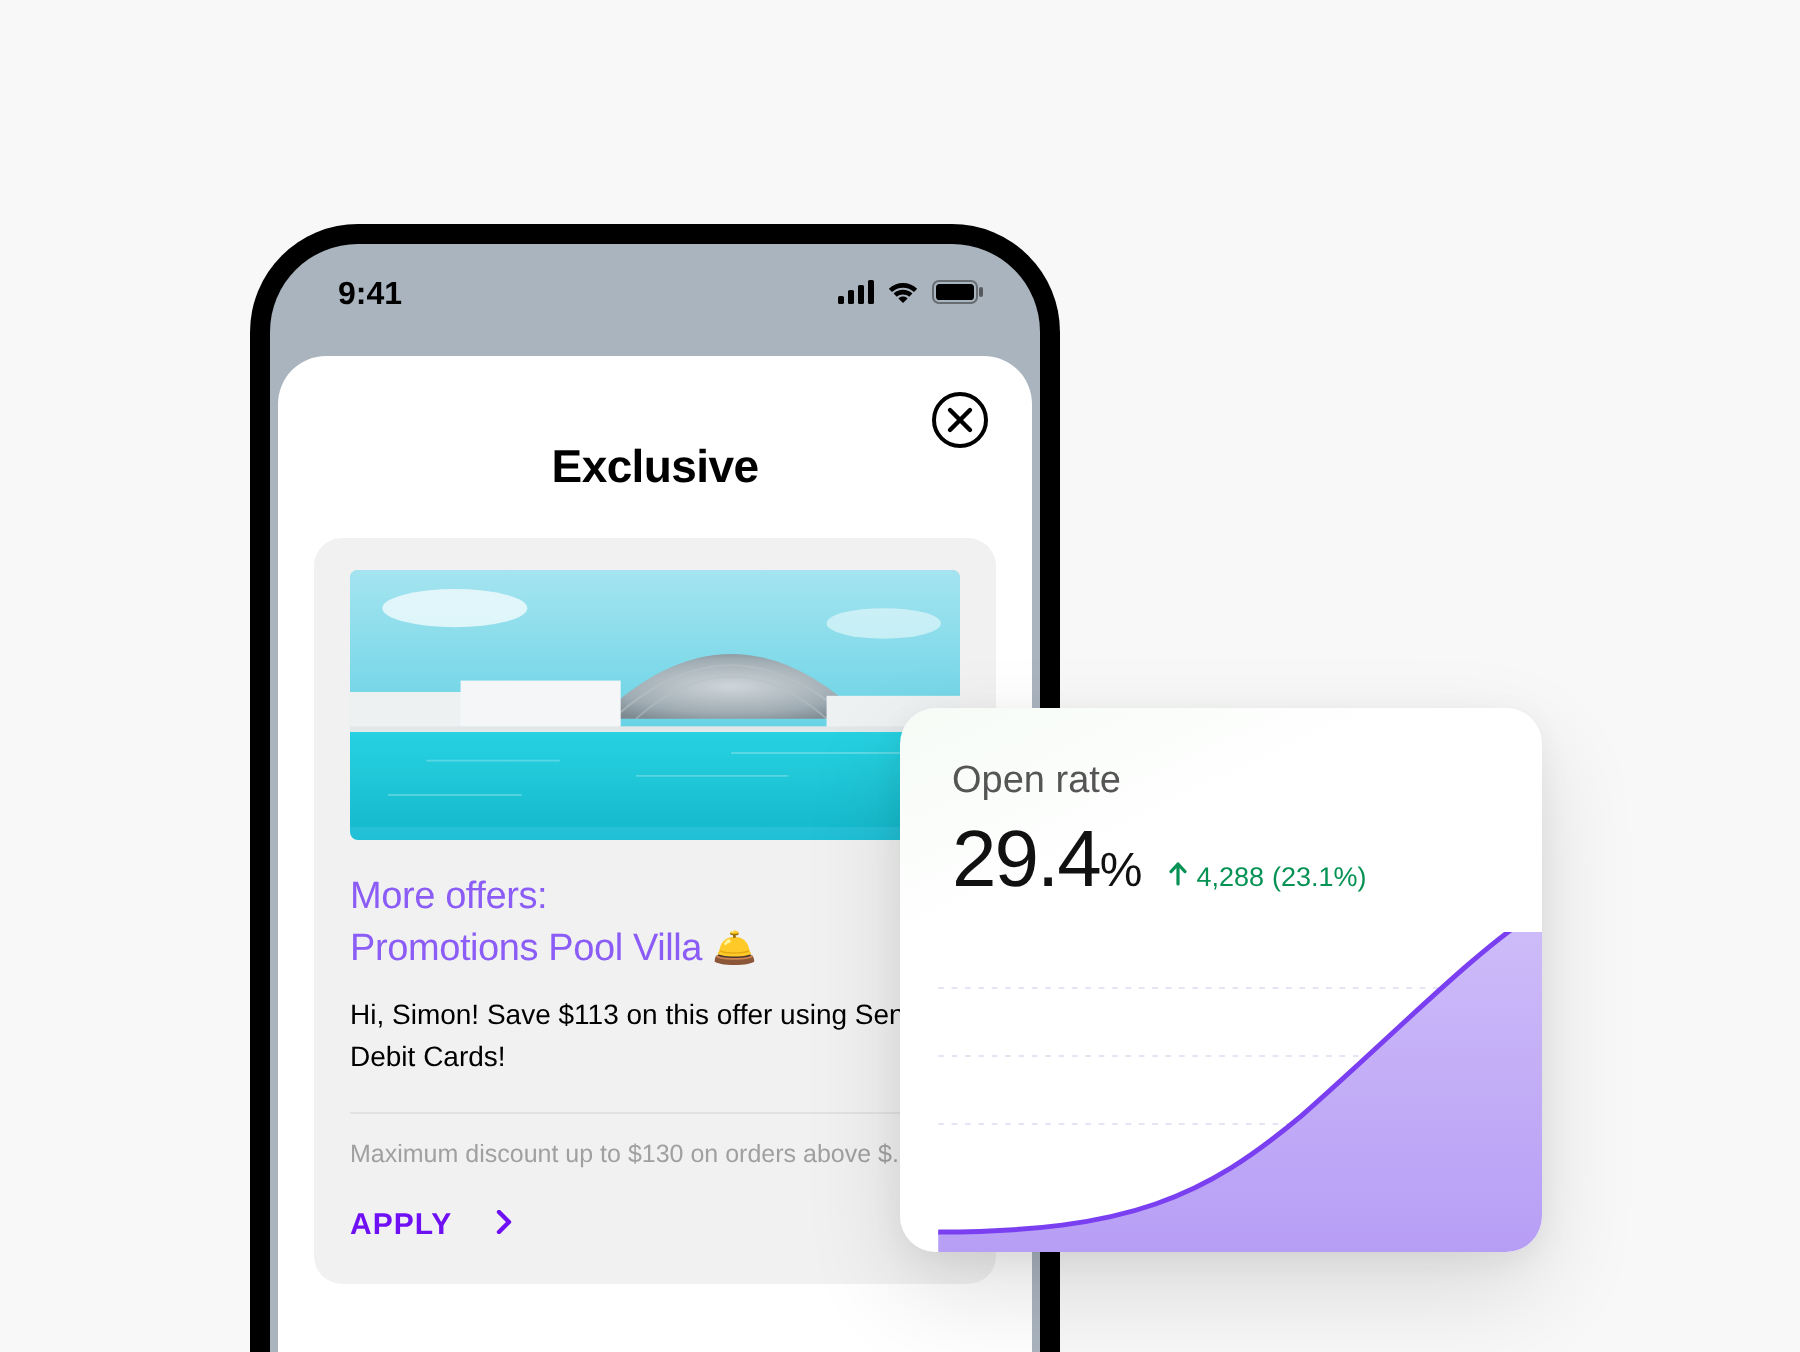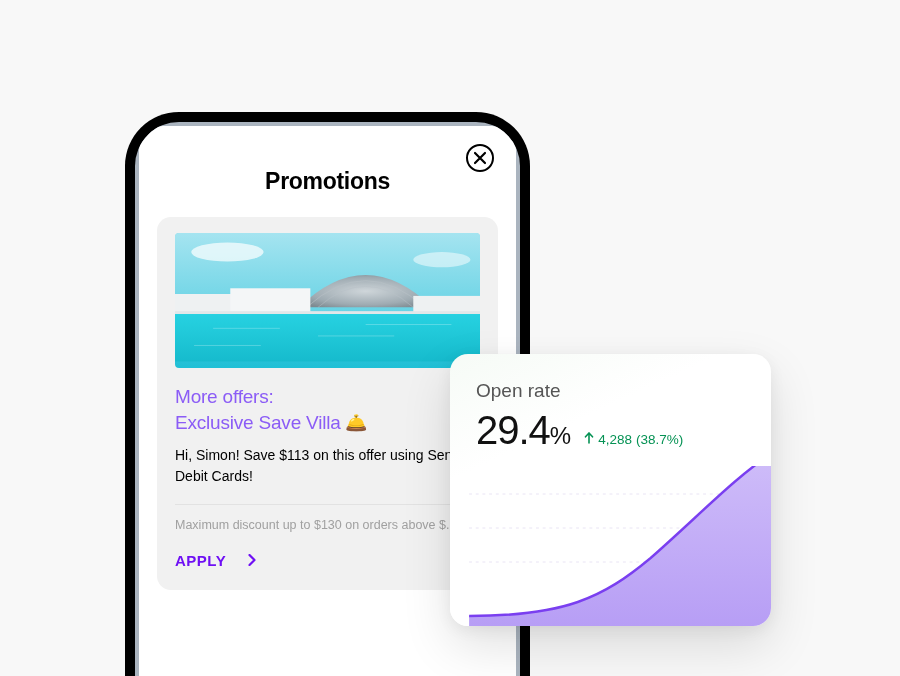--- a/index.html
+++ b/index.html
@@ -171,32 +171,57 @@
     }
     .chart-area svg { width: 100%; height: 100%; display: block; }
     .bell-emoji { font-size: 18px; }
   </style>
 </head>
 <body>
 
 <div class="phone">
   <div class="phone-screen">
 
+    <div class="status-bar">
+      <span class="status-time">9:41</span>
+      <span class="status-icons">
+        <span>
+          <svg width="18" height="12" viewBox="0 0 18 12">
+              <rect x="0" y="8" width="3" height="4" rx="0.8" fill="#000"></rect>
+              <rect x="5" y="5" width="3" height="7" rx="0.8" fill="#000"></rect>
+              <rect x="10" y="2.5" width="3" height="9.5" rx="0.8" fill="#000"></rect>
+              <rect x="15" y="0" width="3" height="12" rx="0.8" fill="#000"></rect>
+            </svg>
+        </span>
+        <span>
+          <svg width="17" height="12" viewBox="0 0 17 12">
+              <path d="M8.5 11.5 L6.2 9.2 C7.5 8 9.5 8 10.8 9.2 Z M3.8 6.8 C6.4 4.3 10.6 4.3 13.2 6.8 L11.6 8.4 C9.9 6.8 7.1 6.8 5.4 8.4 Z M1.4 4.4 C5.3 0.6 11.7 0.6 15.6 4.4 L14 6 C11 3.1 6 3.1 3 6 Z" fill="#000"></path>
+            </svg>
+        </span>
+        <span>
+          <svg width="26" height="12" viewBox="0 0 26 12">
+              <rect x="0.5" y="0.5" width="22" height="11" rx="3" stroke="#000" stroke-width="1" fill="none" opacity="0.4"></rect>
+              <rect x="2" y="2" width="19" height="8" rx="1.8" fill="#000"></rect>
+              <rect x="23.5" y="3.5" width="2" height="5" rx="1" fill="#000" opacity="0.5"></rect>
+            </svg>
+        </span>
+      </span>
+    </div>
 
     <div class="app-content">
       <div class="close-btn">
         <span>
           <svg width="30" height="30" viewBox="0 0 30 30">
               <circle cx="15" cy="15" r="13" stroke="#000" stroke-width="2" fill="none"></circle>
               <path d="M10 10 L20 20 M20 10 L10 20" stroke="#000" stroke-width="2.2" stroke-linecap="round"></path>
             </svg>
         </span>
       </div>
 
-      <h1 class="page-title">Promotions</h1>
+      <h1 class="page-title">Exclusive</h1>
 
       <div class="promo-card">
         <div class="promo-image">
           <svg viewBox="0 0 320 135" preserveAspectRatio="xMidYMid slice">
             <defs>
               <linearGradient id="sky" x1="0" y1="0" x2="0" y2="1">
                 <stop offset="0%" stop-color="#a5e4f0"></stop>
                 <stop offset="55%" stop-color="#6fd5e6"></stop>
                 <stop offset="100%" stop-color="#3cc7db"></stop>
               </linearGradient>
@@ -224,21 +249,21 @@
             <rect x="0" y="82" width="320" height="4" fill="#e2e7e9"></rect>
 
             <rect x="0" y="85" width="320" height="50" fill="url(#water)"></rect>
             <rect x="0" y="85" width="320" height="50" fill="#ffffff" opacity="0.04"></rect>
             <path d="M40 100 L110 100 M150 108 L230 108 M20 118 L90 118 M200 96 L290 96" stroke="#ffffff" stroke-width="1" opacity="0.25"></path>
           </svg>
         </div>
 
         <div class="promo-heading">
           <span>More offers:</span><br>
-          <span>Exclusive Save Villa</span>
+          <span>Promotions Pool Villa</span>
           <span class="bell-emoji">🛎️</span>
         </div>
 
         <p class="promo-body">Hi, Simon! Save $113  on this offer using Send Debit Cards!</p>
 
         <hr class="promo-divider">
 
         <p class="promo-note">Maximum discount up to $130 on orders above $.</p>
 
         <div class="apply-btn">
@@ -260,21 +285,21 @@
     <div class="stat-value">
       <span>29.4</span><span class="stat-pct">%</span>
     </div>
     <div class="stat-delta">
       <span>
         <svg width="10" height="12" viewBox="0 0 10 12">
             <path d="M5 1 L5 11 M5 1 L1.5 4.8 M5 1 L8.5 4.8" stroke="#059254" stroke-width="1.6" fill="none" stroke-linecap="round" stroke-linejoin="round"></path>
           </svg>
       </span>
       <span>4,288</span>
-      <span>(38.7%)</span>
+      <span>(23.1%)</span>
     </div>
   </div>
 
   <div class="chart-area">
     <svg viewBox="0 0 336 160" preserveAspectRatio="none">
       <defs>
         <linearGradient id="areaFill" x1="0" y1="0" x2="0" y2="1">
           <stop offset="0%" stop-color="#cfbdf9"></stop>
           <stop offset="100%" stop-color="#b79ef5"></stop>
         </linearGradient>

